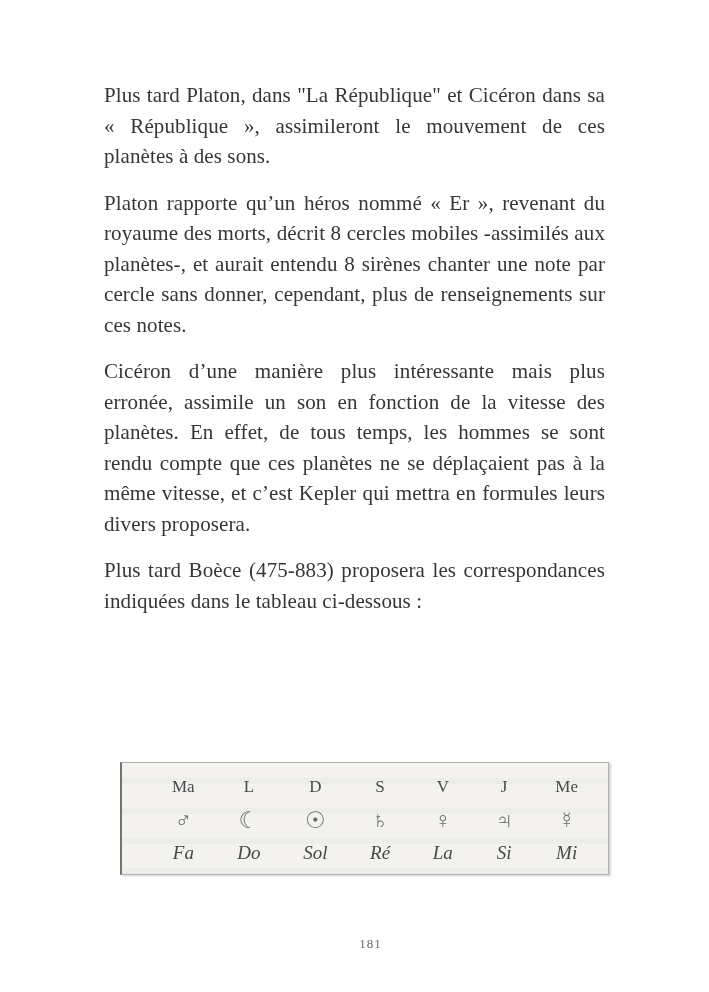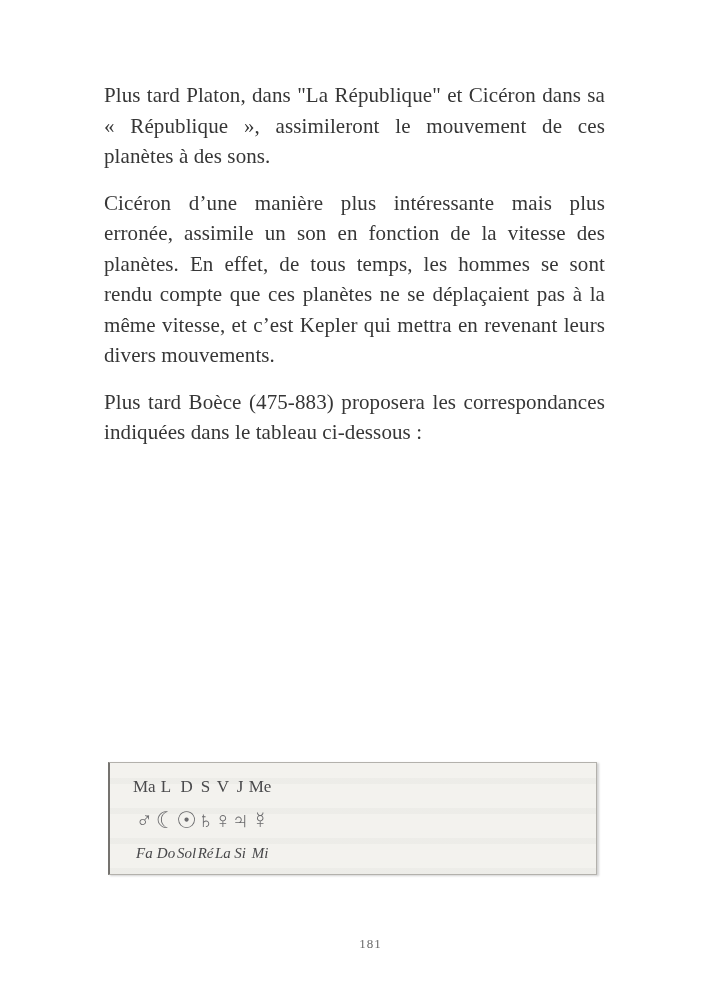--- a/index.html
+++ b/index.html
@@ -21,58 +21,58 @@
   .content p {
     margin: 0 0 16px 0;
     font-size: 21px;
     line-height: 30.5px;
     text-align: justify;
     letter-spacing: 0.1px;
   }
   
   .scan-table {
     position: absolute;
-    left: 108px;
+    left: 120px;
     top: 762px;
     width: 489px;
     height: 113px;
     background-color: #f3f2ee;
     background-image: repeating-linear-gradient(
       0deg,
       rgba(125, 135, 128, 0.05) 0 6px,
       transparent 6px 30px
     );
     border: 1px solid #b3b1ac;
     border-left: 2px solid #75736f;
     box-shadow: 2px 1px 2px rgba(0,0,0,0.18);
     box-sizing: border-box;
     display: flex;
-    justify-content: flex-start;
-    padding: 14px 30px 10px 23px;
+    justify-content: space-between;
+    padding: 14px 30px 10px 50px;
   }
   .scan-col {
     display: flex;
     flex-direction: column;
     align-items: center;
     justify-content: space-between;
   }
   .scan-letter {
     font-size: 17px;
     color: #4a4a4c;
     line-height: 20px;
   }
   .scan-symbol {
     font-family: "DejaVu Sans", sans-serif;
     font-size: 23px;
     font-weight: 300;
     color: #6b6b6d;
     line-height: 32px;
   }
   .scan-note {
-    font-size: 15px;
+    font-size: 19px;
     font-style: italic;
     color: #474749;
     line-height: 22px;
   }
   .page-number {
     position: absolute;
     left: 16px;
     top: 936px;
     width: 100%;
     text-align: center;
@@ -81,21 +81,22 @@
     letter-spacing: 1px;
   }
 </style>
 </head>
 <body>
 
 <div class="page">
 
   <div class="content">
     <p>Plus tard Platon, dans "La République" et Cicéron dans sa « République », assimileront le mouvement de ces planètes à des sons.</p>
-    <p>Cicéron d’une manière plus intéressante mais plus erronée, assimile un son en fonction de la vitesse des planètes. En effet, de tous temps, les hommes se sont rendu compte que ces planètes ne se déplaçaient pas à la même vitesse, et c’est Kepler qui mettra en revenant leurs divers mouvements.</p>
+    <p>Platon rapporte qu’un héros nommé « Er », revenant du royaume des morts, décrit 8 cercles mobiles -assimilés aux planètes-, et aurait entendu 8 sirènes chanter une note par cercle sans donner, cependant, plus de renseignements sur ces notes.</p>
+    <p>Cicéron d’une manière plus intéressante mais plus erronée, assimile un son en fonction de la vitesse des planètes. En effet, de tous temps, les hommes se sont rendu compte que ces planètes ne se déplaçaient pas à la même vitesse, et c’est Kepler qui mettra en formules leurs divers proposera.</p>
     <p>Plus tard Boèce (475-883) proposera les correspondances indiquées dans le tableau ci-dessous :</p>
   </div>
 
   <div class="scan-table">
     <div class="scan-col">
       <span class="scan-letter">Ma</span>
       <span class="scan-symbol">♂</span>
       <span class="scan-note">Fa</span>
     </div>
     <div class="scan-col">

